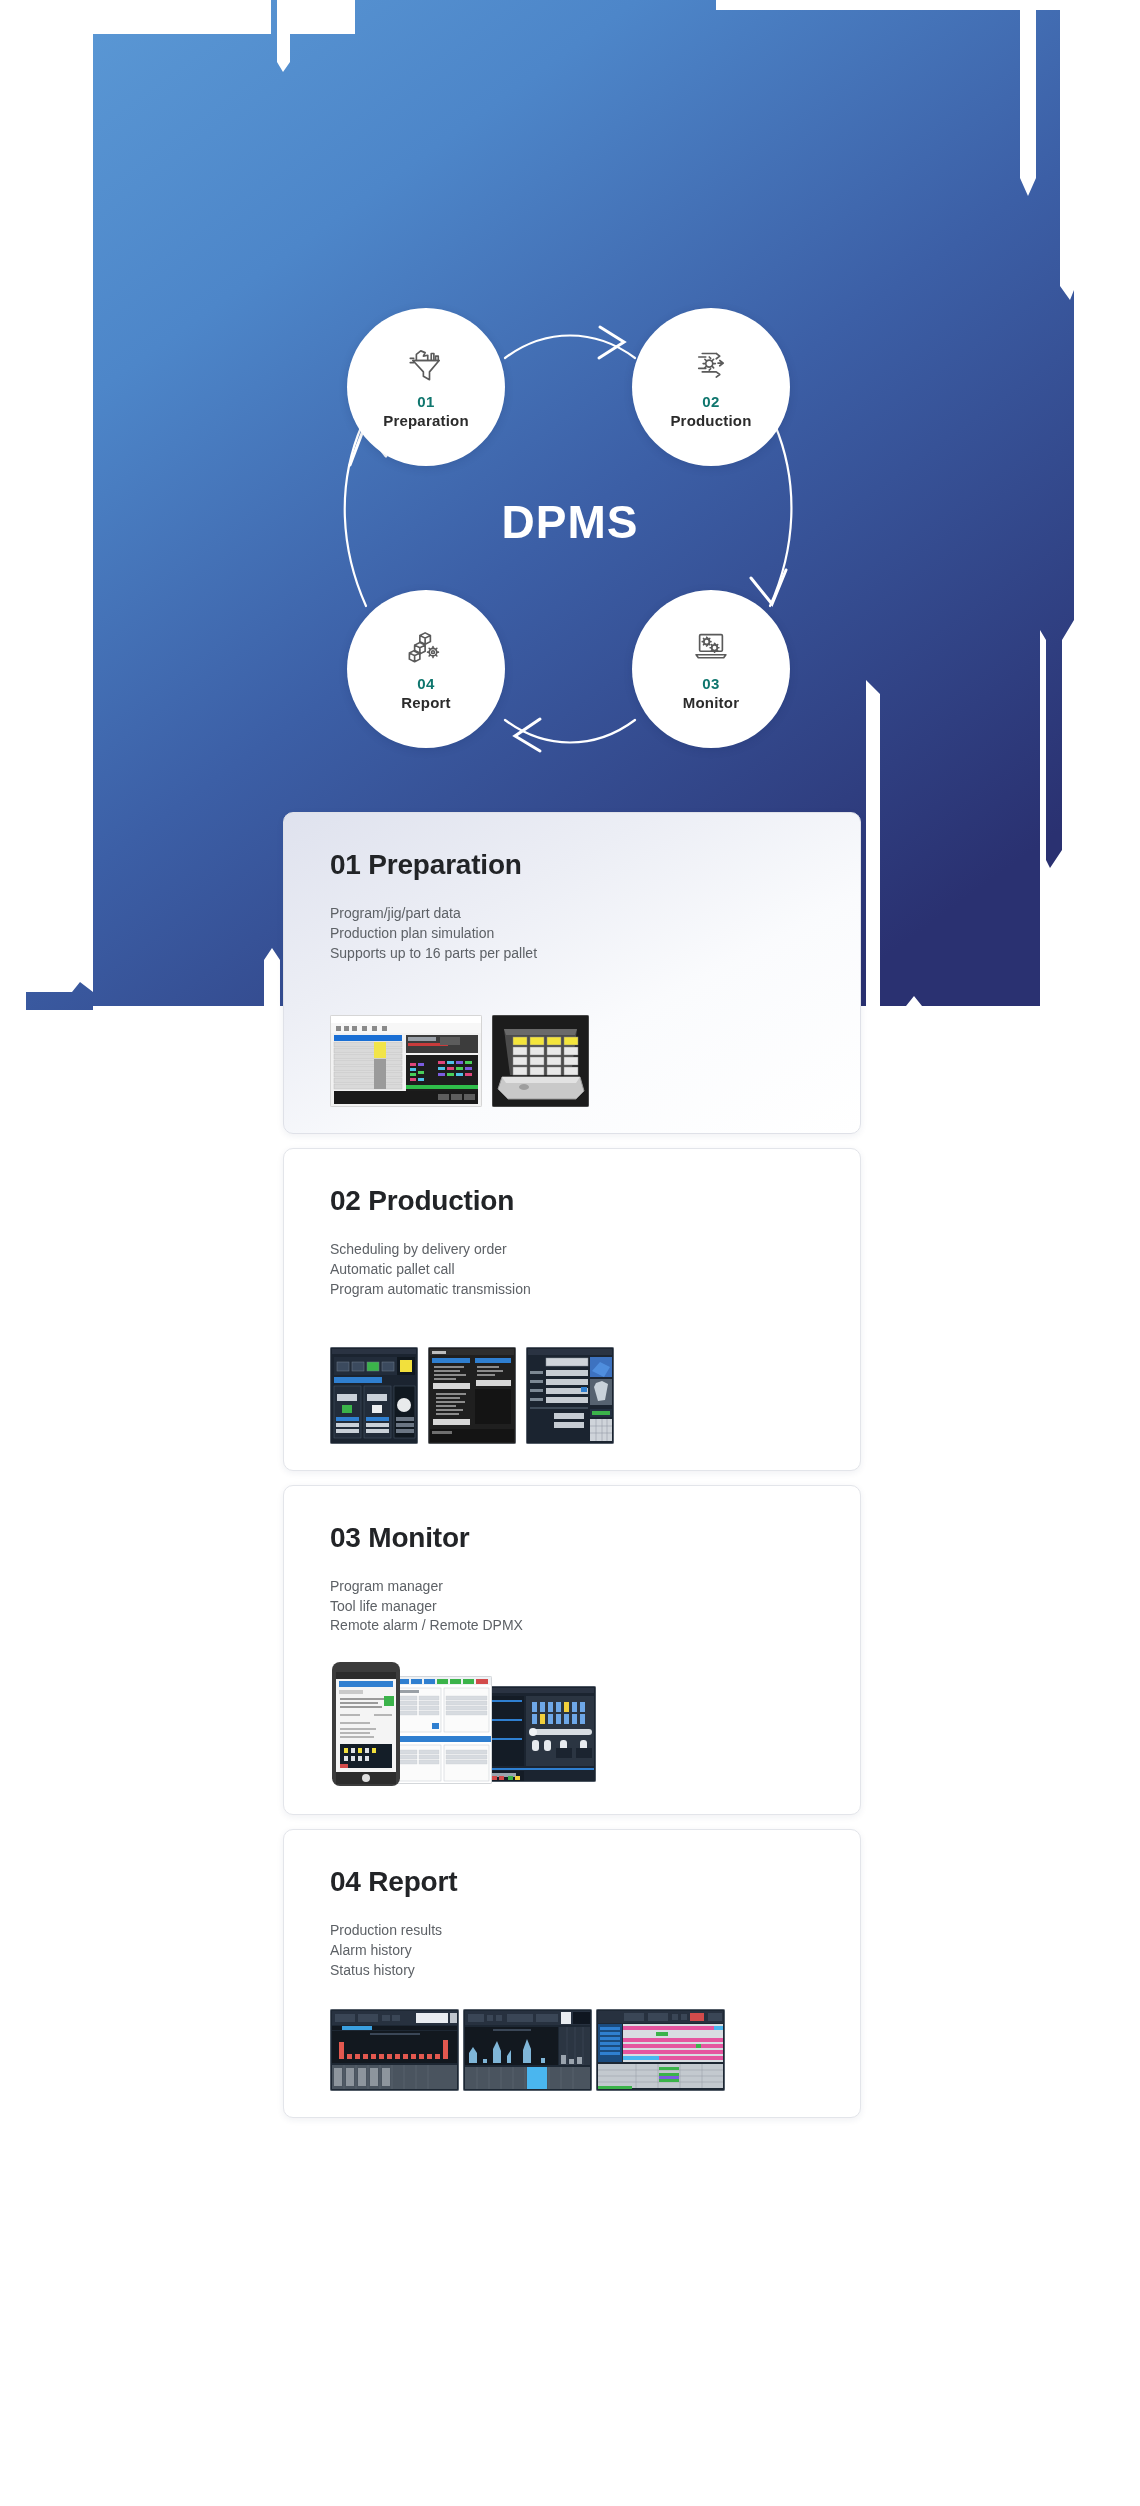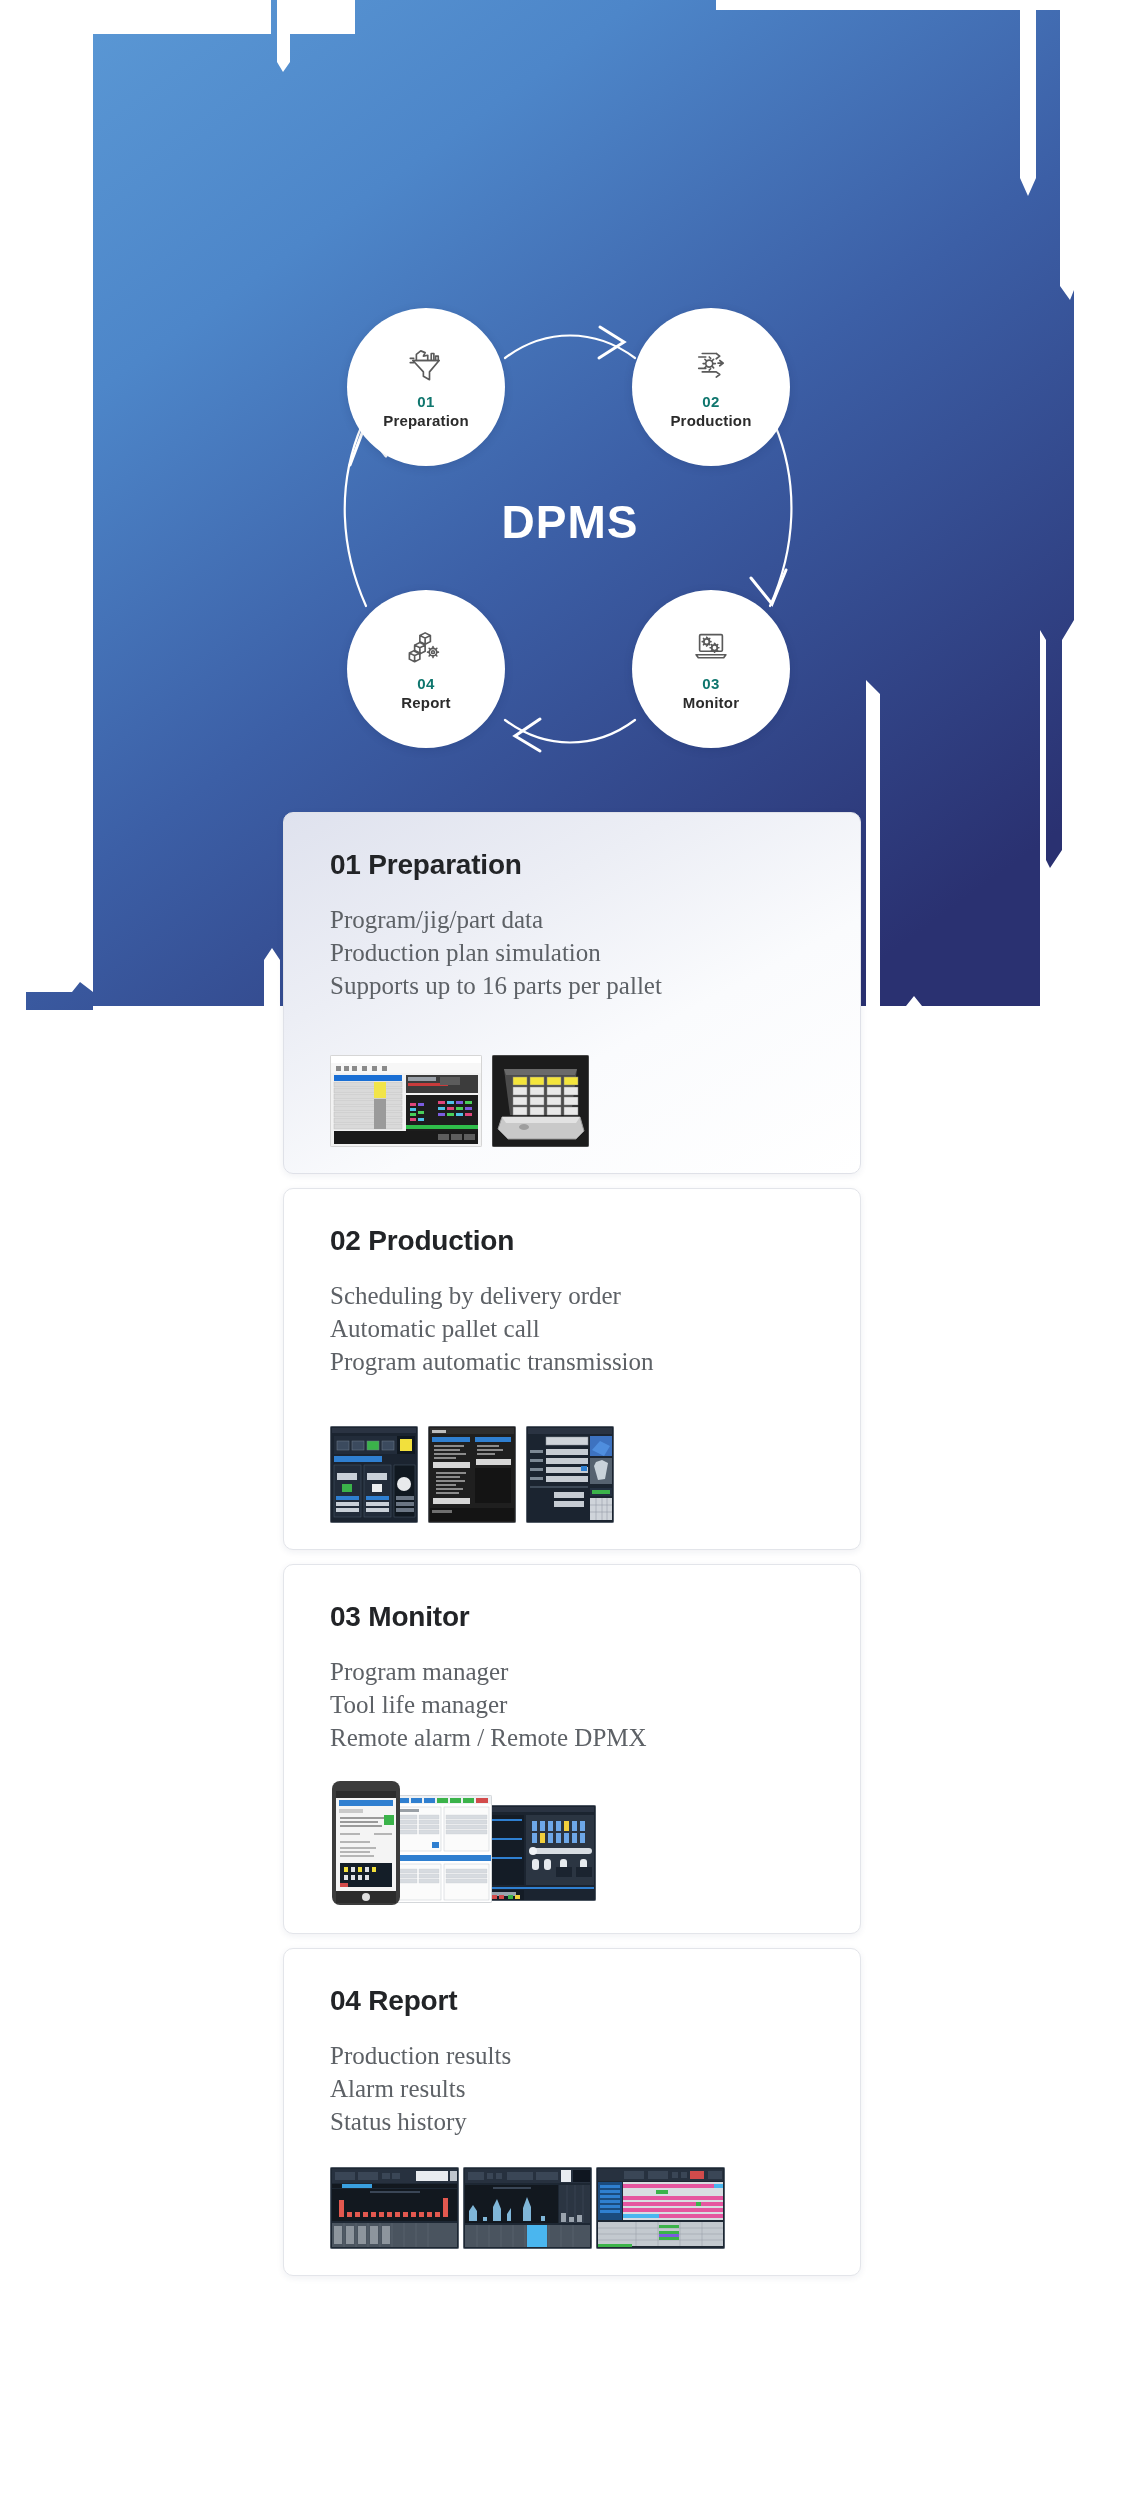--- a/index.html
+++ b/index.html
@@ -96,25 +96,24 @@
     border-color: #dfe1e8;
   }
   .card-title {
     font-size: 28px;
     font-weight: 700;
     color: #222427;
     letter-spacing: -.2px;
     margin-bottom: 24px;
   }
   .card-lines {
-    font-size: 25px;
+    font-size: 14px;
     line-height: 1.2;
     color: #5d6166;
     font-weight: 400;
-    font-family: Liberation Serif, serif;
   }
   .card-lines div { margin-bottom: 3px; }
   .shots {
     display: flex;
     align-items: flex-end;
     gap: 10px;
     margin-top: 26px;
     height: 120px;
   }
 
@@ -593,21 +592,21 @@
             </g>
           </svg>
         </div>
       </div>
     </div>
 
     <div class="card">
       <div class="card-title">04 Report</div>
       <div class="card-lines">
         <div>Production results</div>
-        <div>Alarm results</div>
+        <div>Alarm history</div>
         <div>Status history</div>
       </div>
       <div class="shots" style="height:86px;gap:4px;">
         <div class="shot">
           <svg width="129" height="82" viewBox="0 0 129 82">
             <rect width="129" height="82" fill="#1d2733" stroke="#8b949e"></rect>
             <rect x="2" y="2" width="125" height="14" fill="#27313f"></rect>
             <g fill="#3a4656">
               <rect x="5" y="5" width="20" height="8"></rect>
                 <rect x="28" y="5" width="20" height="8"></rect>

